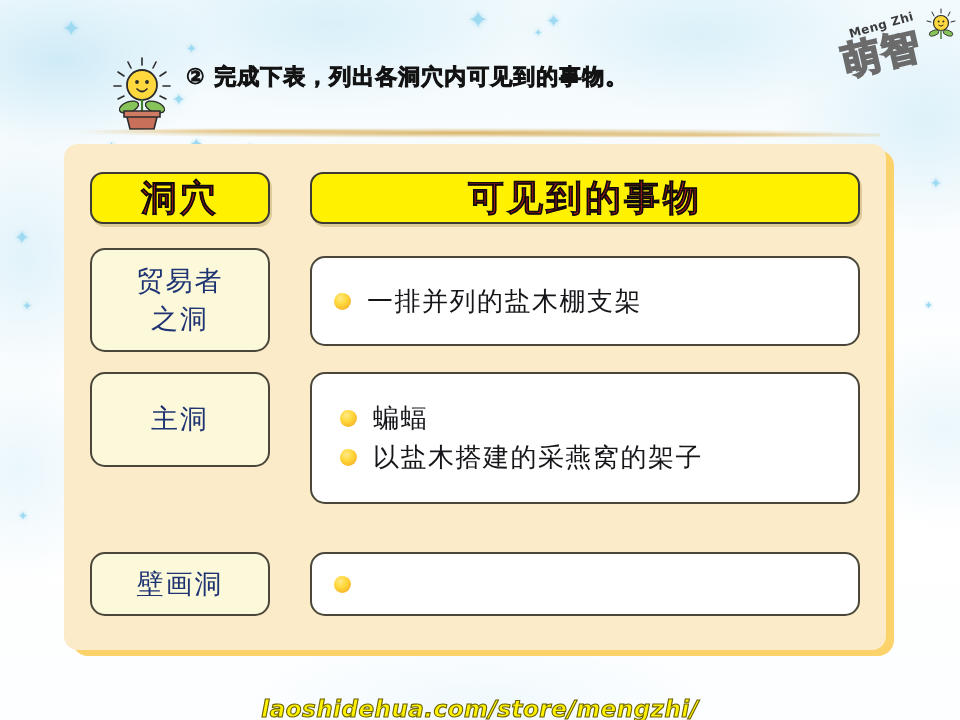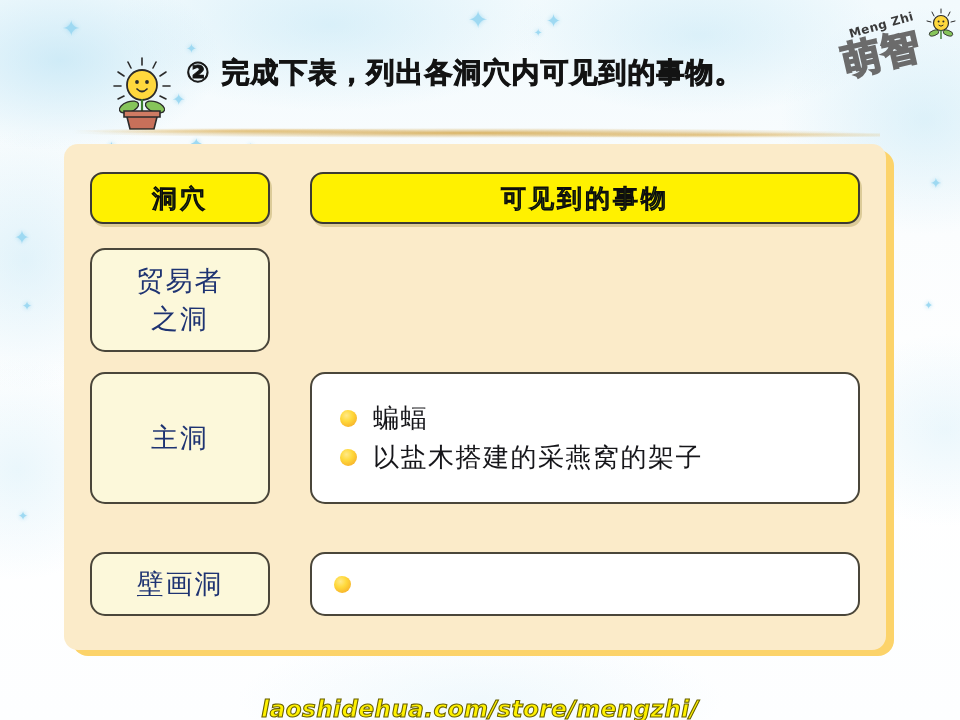--- a/index.html
+++ b/index.html
@@ -51,25 +51,25 @@
 
   
   .flower {
     position: absolute;
     left: 106px; top: 55px;
     width: 72px; height: 78px;
   }
 
   .title {
     position: absolute;
-    left: 186px; top: 54px;
+    left: 186px; top: 62px;
     width: 700px;
     font-family: "DejaVu Sans", sans-serif;
     font-weight: 700;
-    font-size: 28px;
+    font-size: 22px;
     letter-spacing: 1px;
     color: #131313;
     white-space: nowrap;
     -webkit-text-stroke: 0.9px #131313;
   }
 
   
   .brush-rule {
     position: absolute;
     left: 70px; top: 126px;
@@ -145,22 +145,22 @@
   
   .hdr {
     background: #FFF100;
     border: 2px solid #3c3a33;
     border-radius: 13px;
     box-shadow: 2px 3px 0 rgba(150,130,40,0.30);
   }
   .hdr-text {
     font-family: "DejaVu Serif", serif;
     font-weight: 700;
-    font-size: 25px;
-    color: #4d7c0f;
+    font-size: 36px;
+    color: #b91c1c;
     letter-spacing: 3px;
     -webkit-text-stroke: 0.6px #0d0d0d;
   }
 
   
   .cave {
     background: #FCF8DA;
     border: 2px solid #4a463a;
     border-radius: 15px;
   }
@@ -310,22 +310,30 @@
     <div class="cell hdr" style="left:246px; top:28px; width:550px; height:52px;">
       <span class="hdr-text">可见到的事物</span>
     </div>
 
     <div class="cell cave" style="left:26px; top:104px; width:180px; height:104px;">
       <span class="cave-text">
         <span>贸易者</span><br>
         <span>之洞</span>
       </span>
     </div>
-
-    <div class="cell cave" style="left:26px; top:228px; width:180px; height:132px;">
+    <div class="cell content" style="left:246px; top:112px; width:550px; height:90px;">
+      <div class="items">
+        <div class="item-row">
+          <span class="bullet"></span>
+          <span class="item-text">一排并列的盐木棚支架</span>
+        </div>
+      </div>
+    </div>
+
+    <div class="cell cave" style="left:26px; top:228px; width:180px; height:95px;">
       <span class="cave-text">主洞</span>
     </div>
     <div class="cell content" style="left:246px; top:228px; width:550px; height:132px;padding-left:28px;">
       <div class="items">
         <div class="item-row">
           <span class="bullet"></span>
           <span class="item-text">蝙蝠</span>
         </div>
         <div class="item-row">
           <span class="bullet"></span>

